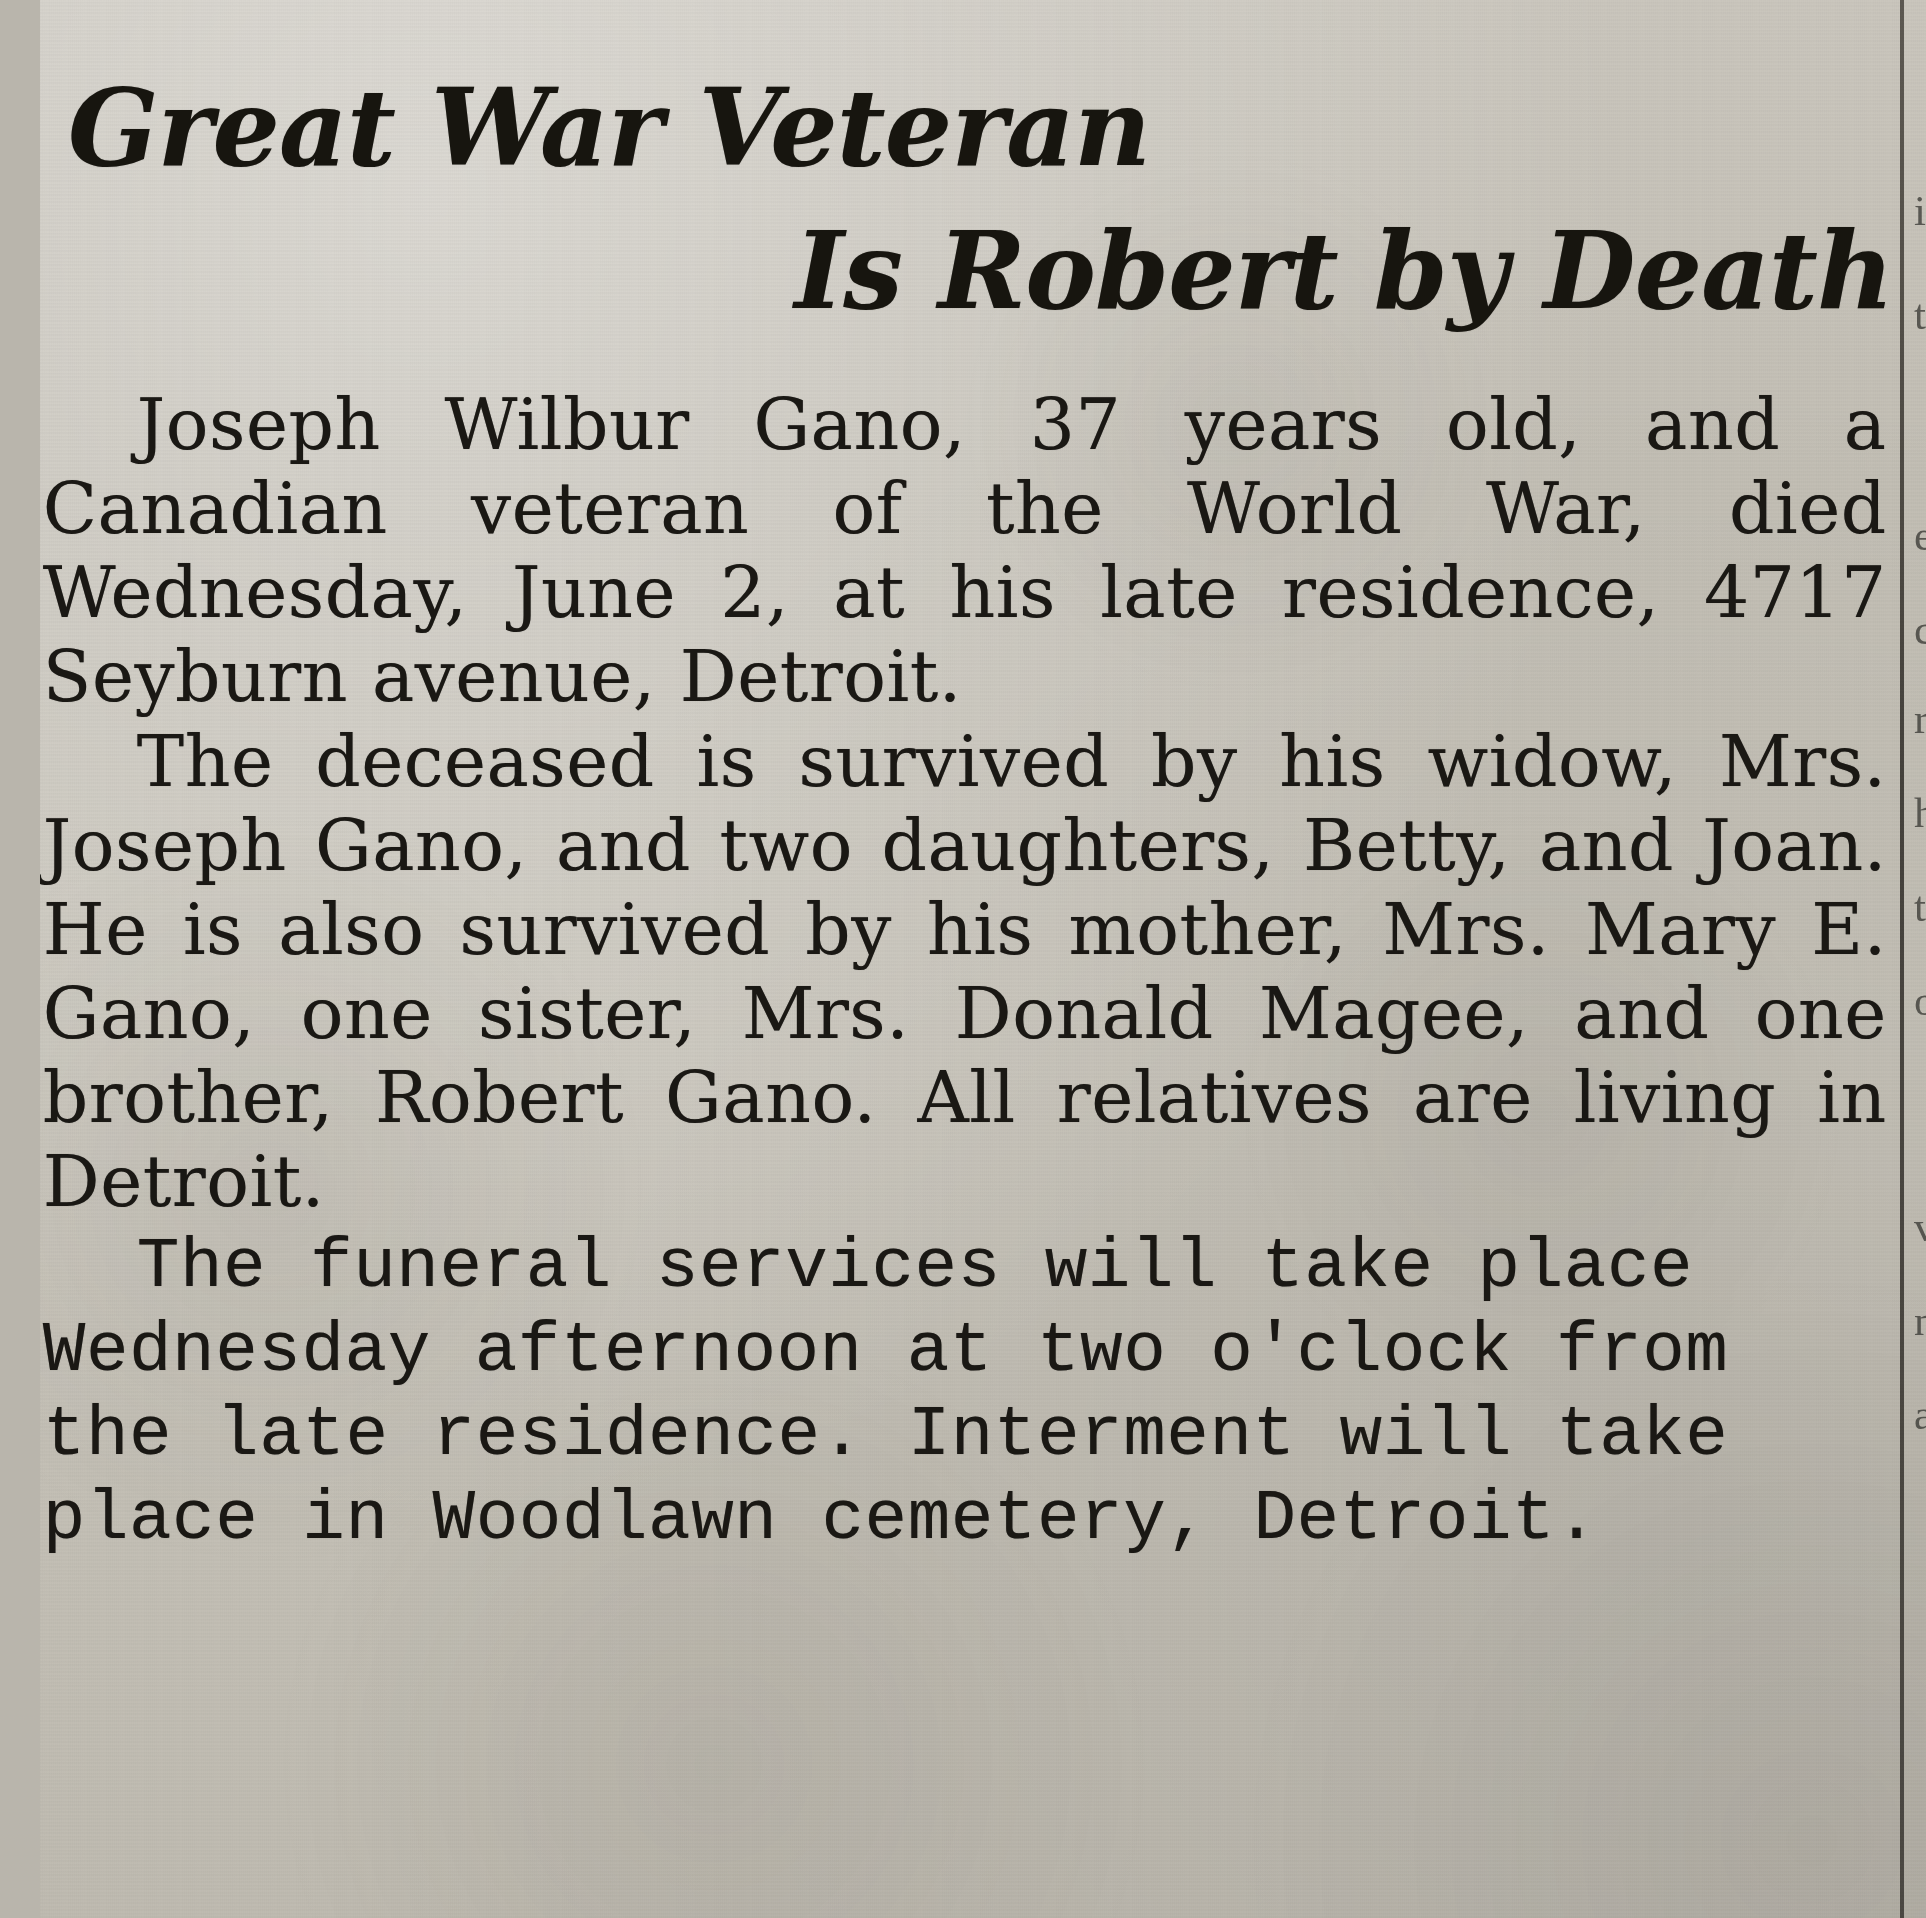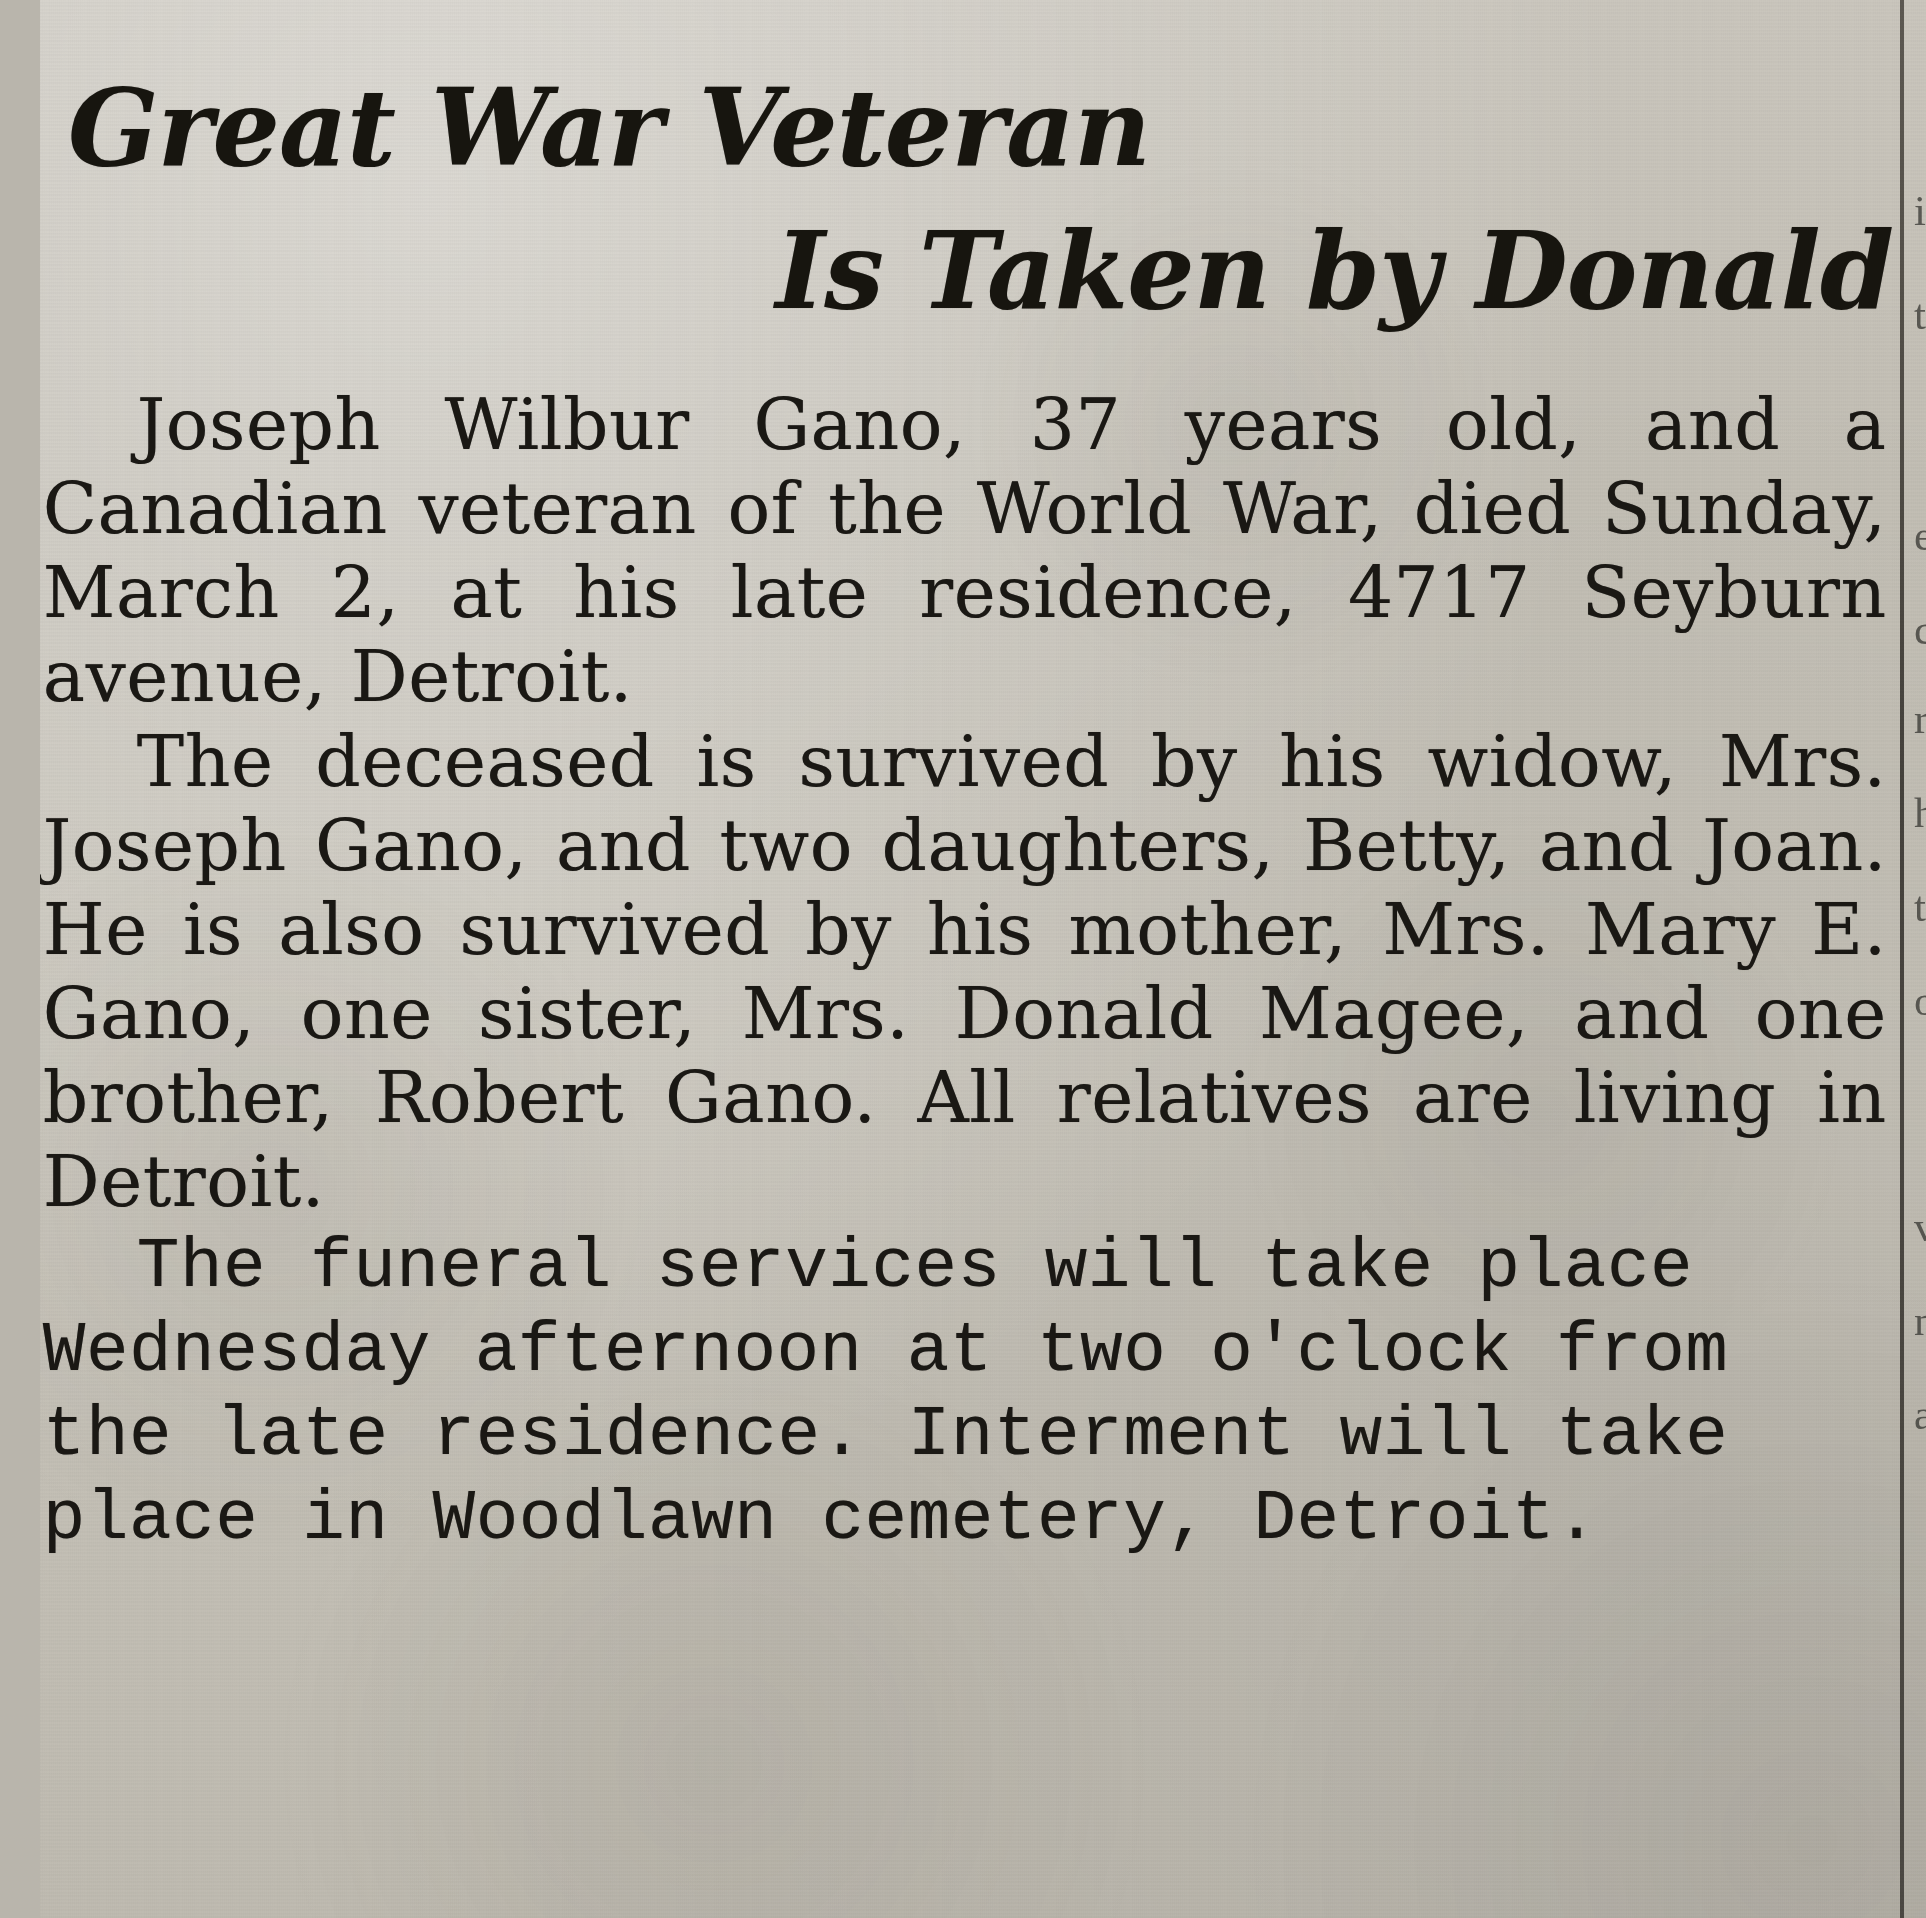--- a/index.html
+++ b/index.html
@@ -140,25 +140,25 @@
 </style>
 </head>
 <body>
 
 <div class="scan">
 
   <div class="article">
 
     <h1 class="headline">
       <span class="line1">Great War Veteran</span>
-      <span class="line2">Is Taken by Donald</span>
+      <span class="line2">Is Robert by Death</span>
     </h1>
 
     <div class="body">
-      <p class="para indent">Joseph Wilbur Gano, 37 years old, and a Canadian veteran of the World War, died Sunday, March 2, at his late residence, 4717 Seyburn avenue, Detroit.</p>
+      <p class="para indent">Joseph Wilbur Gano, 37 years old, and a Canadian veteran of the World War, died Wednesday, June 2, at his late residence, 4717 Seyburn avenue, Detroit.</p>
       <p class="para indent">The deceased is survived by his widow, Mrs. Joseph Gano, and two daughters, Betty, and Joan. He is also survived by his mother, Mrs. Mary E. Gano, one sister, Mrs. Donald Magee, and one brother, Robert Gano. All relatives are living in Detroit.</p>
       <p class="para indent">The funeral services will take place Wednesday afternoon at two o'clock from the late residence. Interment will take place in Woodlawn cemetery, Detroit.</p>
     </div>
 
   </div>
 
   <div class="column-rule"></div>
 
   <div class="neighbor-col">
     <span class="frag" style="top:188px;">i</span>

